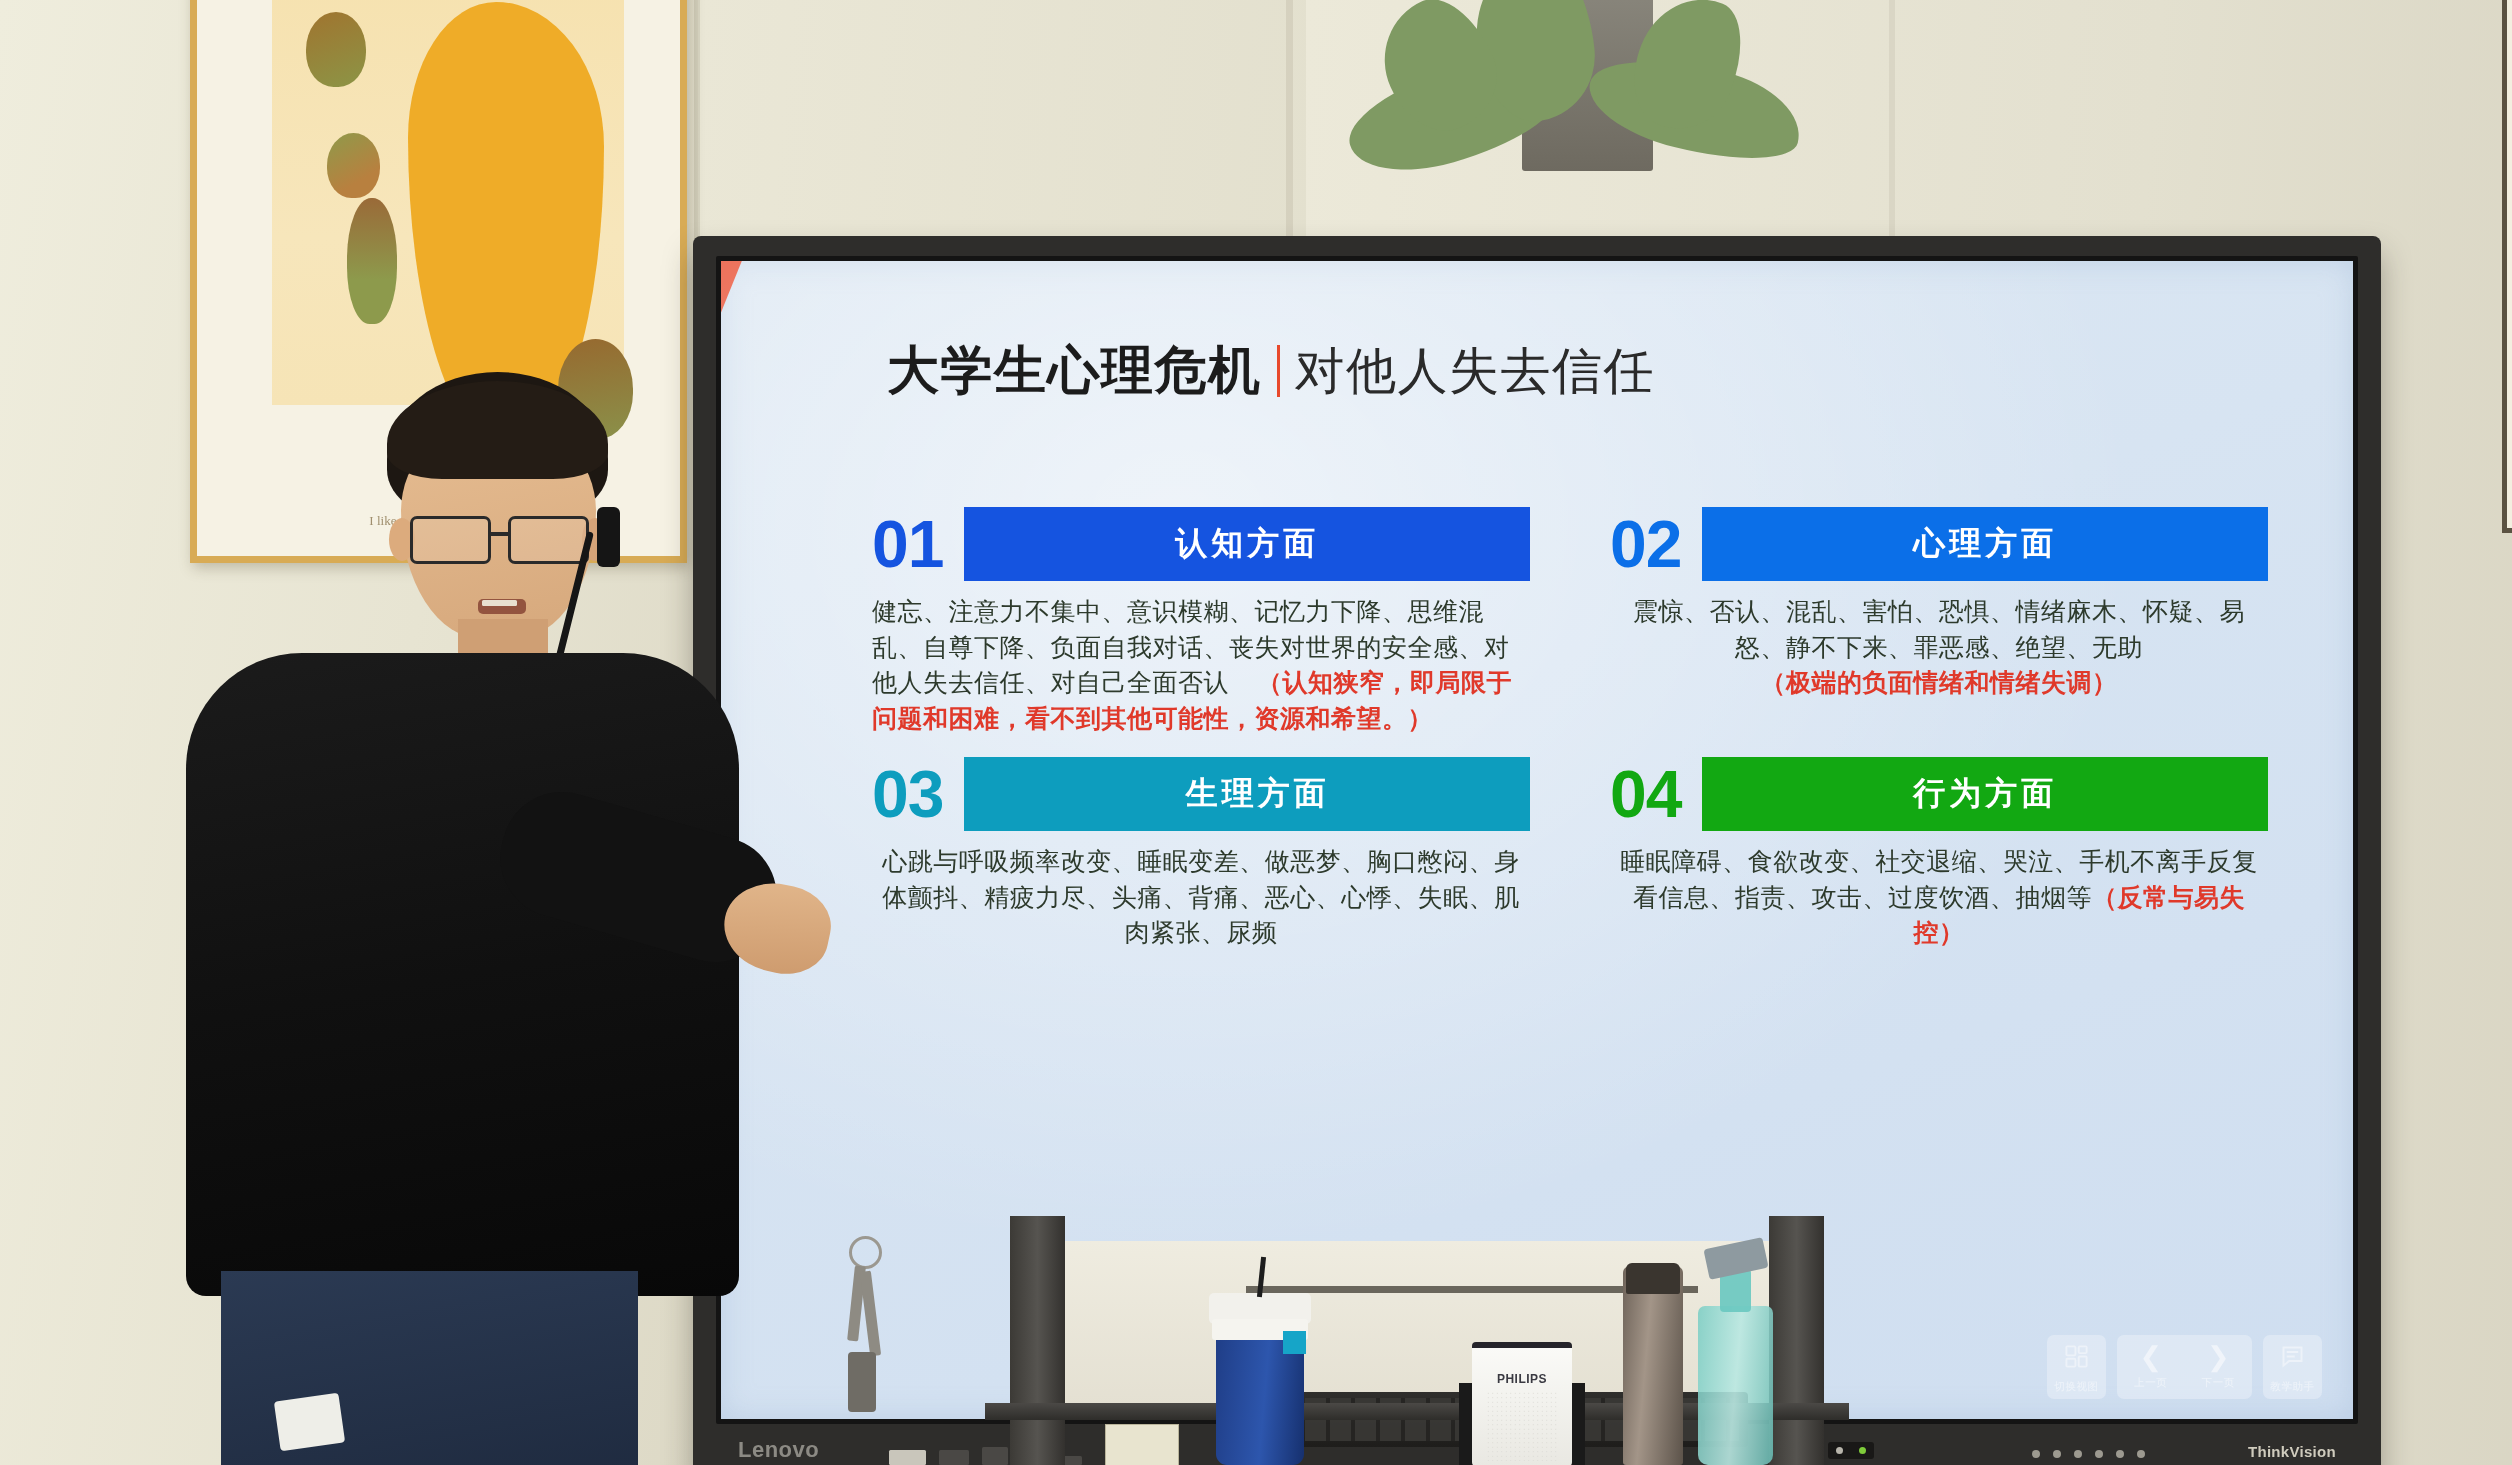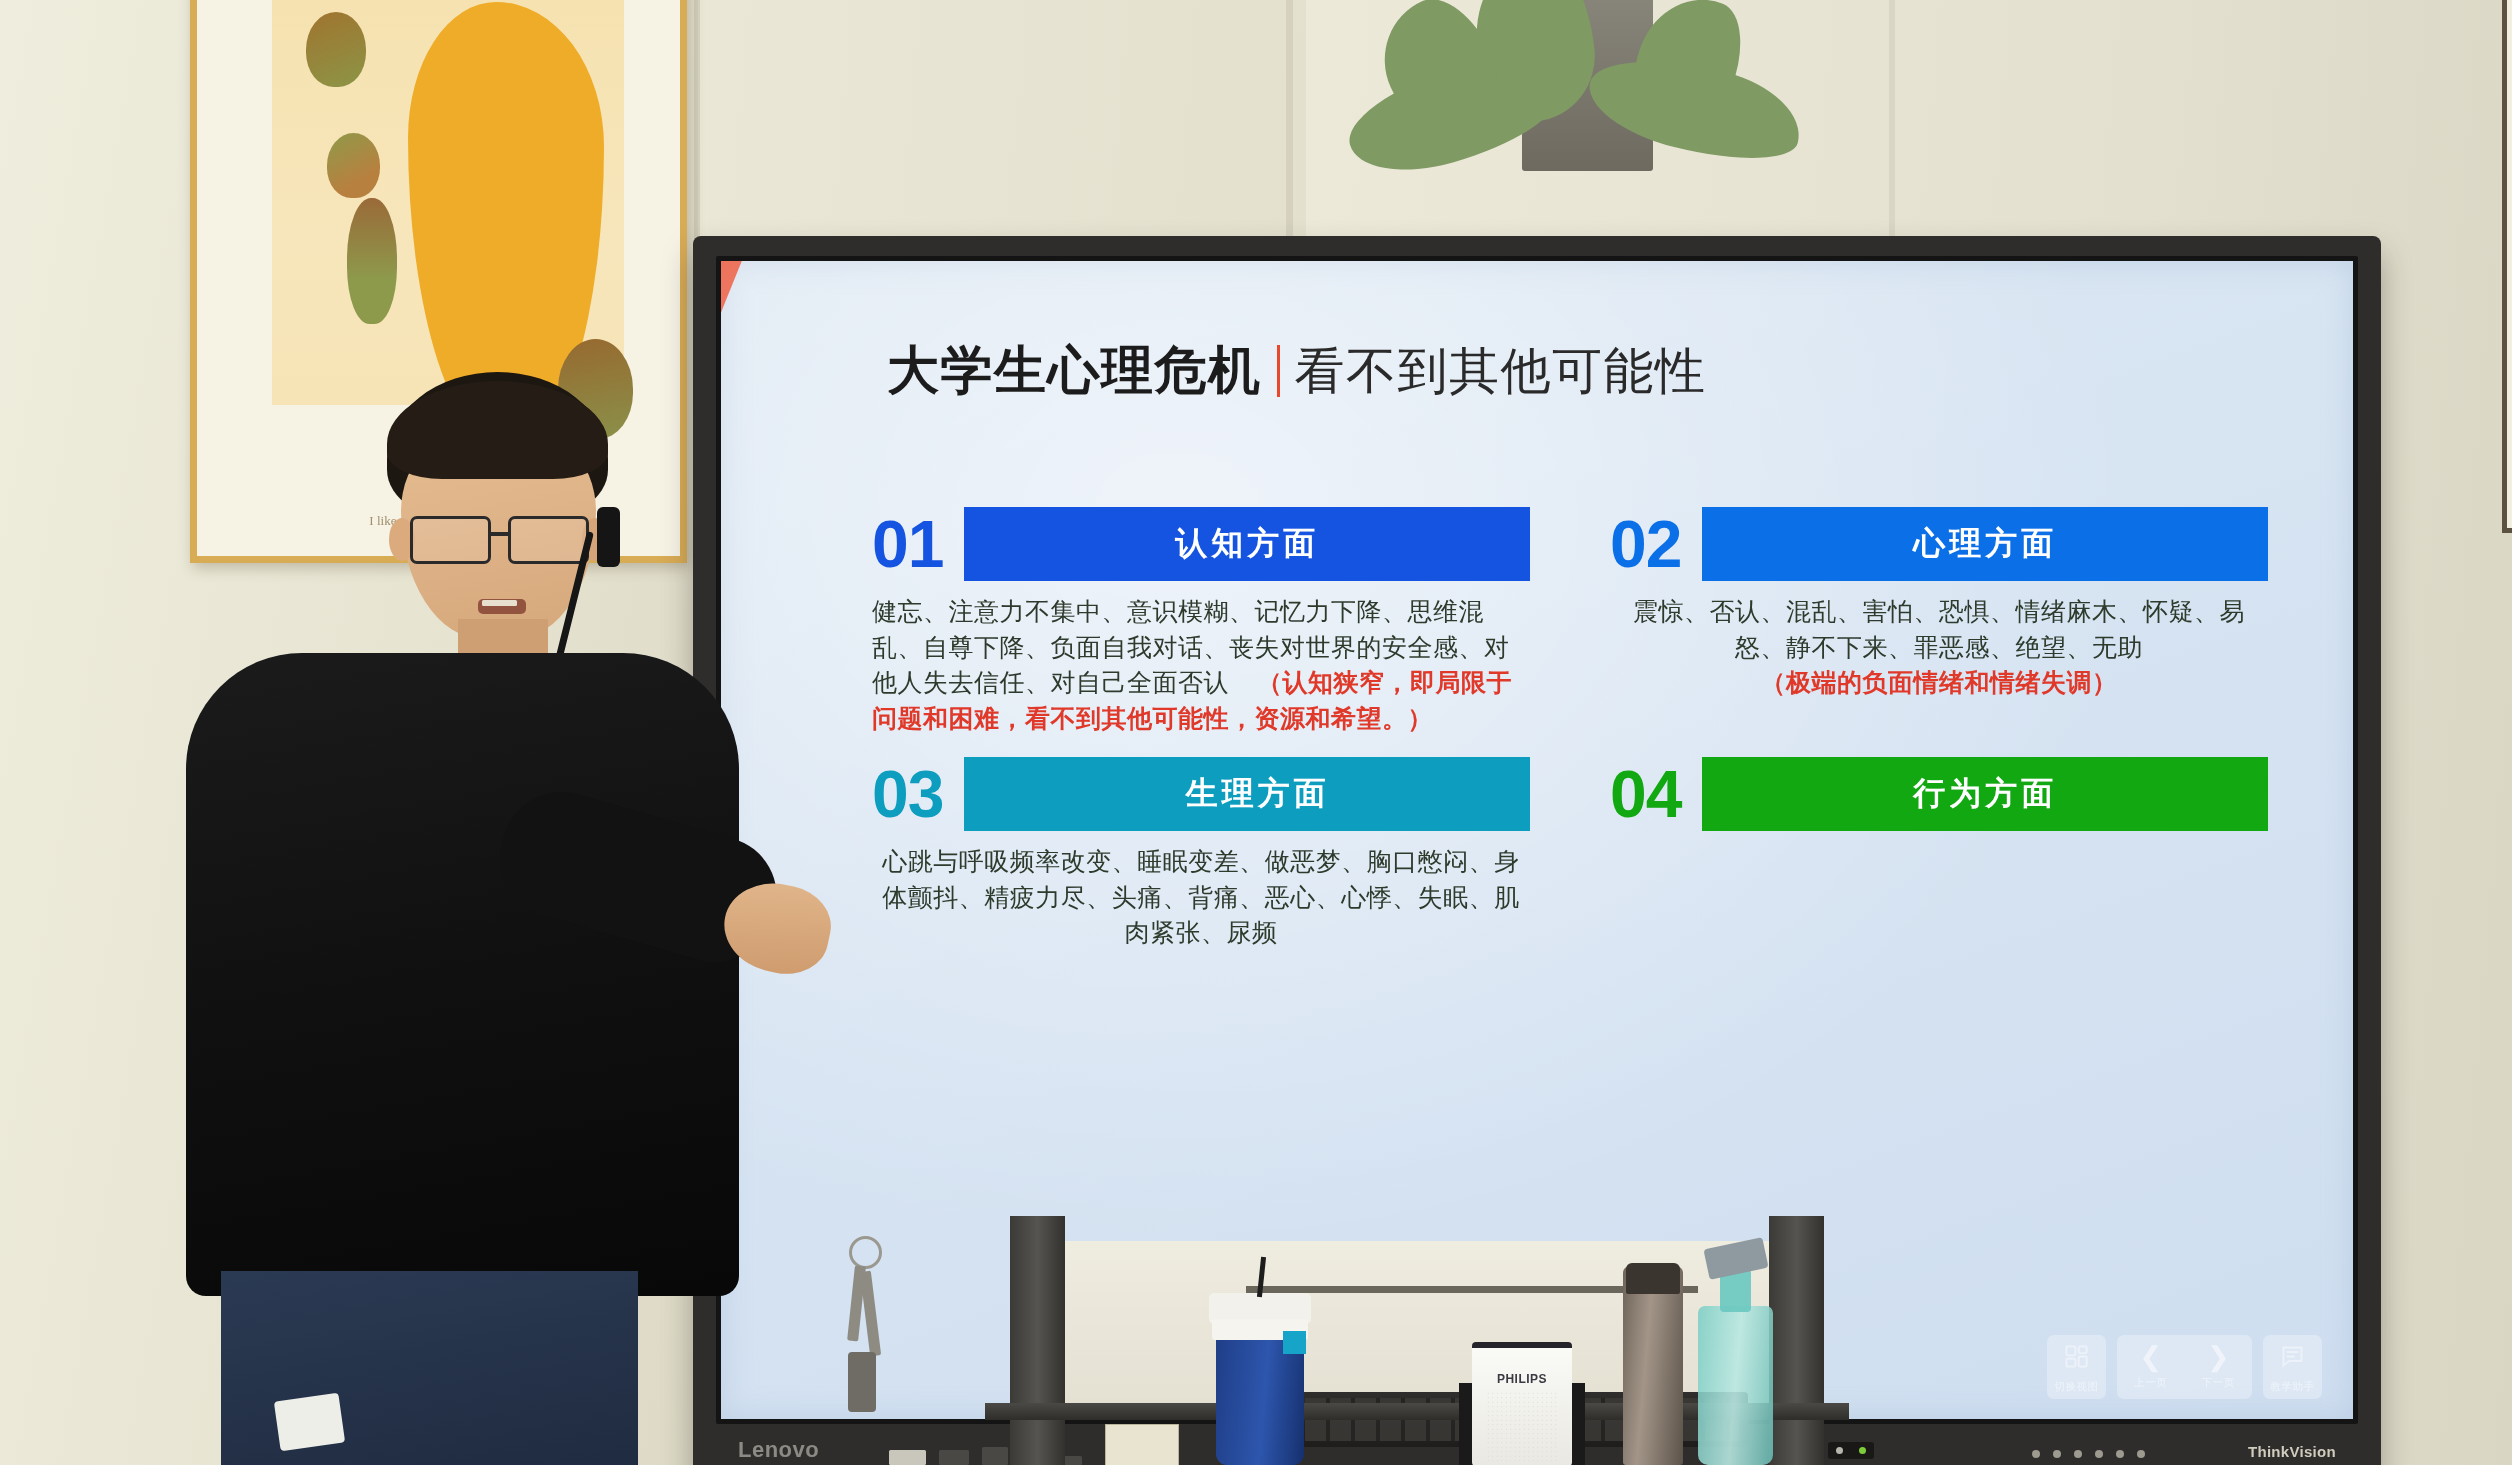--- a/index.html
+++ b/index.html
@@ -294,21 +294,21 @@
 
   <div id="display">
     <div id="bezel-inner">
       <div id="screen">
         <div class="corner-stripe" style="background: rgb(232, 73, 44);"></div>
         <div class="screen-glow"></div>
 
         <div class="slide-head">
           <div class="slide-title">大学生心理危机</div>
           <div class="title-rule" style="background: rgb(232, 73, 44);"></div>
-          <div class="slide-sub">看不到其他可能性</div>
+          <div class="slide-sub">对他人失去信任</div>
         </div>
 
         <div class="grid">
 
           <div class="cell">
             <div class="cell-head">
               <div class="cell-num" style="color: rgb(21, 84, 224);">01</div>
               <div class="cell-pill" style="background: rgb(21, 84, 224);">
                 <span>认知方面</span>
               </div>
@@ -342,20 +342,23 @@
               <span>心跳与呼吸频率改变、睡眠变差、做恶梦、胸口憋闷、身体颤抖、精疲力尽、头痛、背痛、恶心、心悸、失眠、肌肉紧张、尿频</span>
             </div>
           </div>
 
           <div class="cell">
             <div class="cell-head">
               <div class="cell-num" style="color: rgb(18, 168, 18);">04</div>
               <div class="cell-pill" style="background: rgb(18, 168, 18);">
                 <span>行为方面</span>
               </div>
+            </div>
+            <div class="cell-body">
+              <span>睡眠障碍、食欲改变、社交退缩、哭泣、手机不离手反复看信息、指责、攻击、过度饮酒、抽烟等</span><span class="hl" style="color: rgb(224, 57, 42);">（反常与易失控）</span>
             </div>
           </div>
 
         </div>
 
         <div class="toolbar">
           <div class="tb-btn single">
             <span class="tb-ico">
               <svg class="tb-svg" viewBox="0 0 24 24" fill="none" stroke="#f0f4fa" stroke-width="1.7">
                 <rect x="3" y="3" width="8" height="8" rx="1"></rect>

